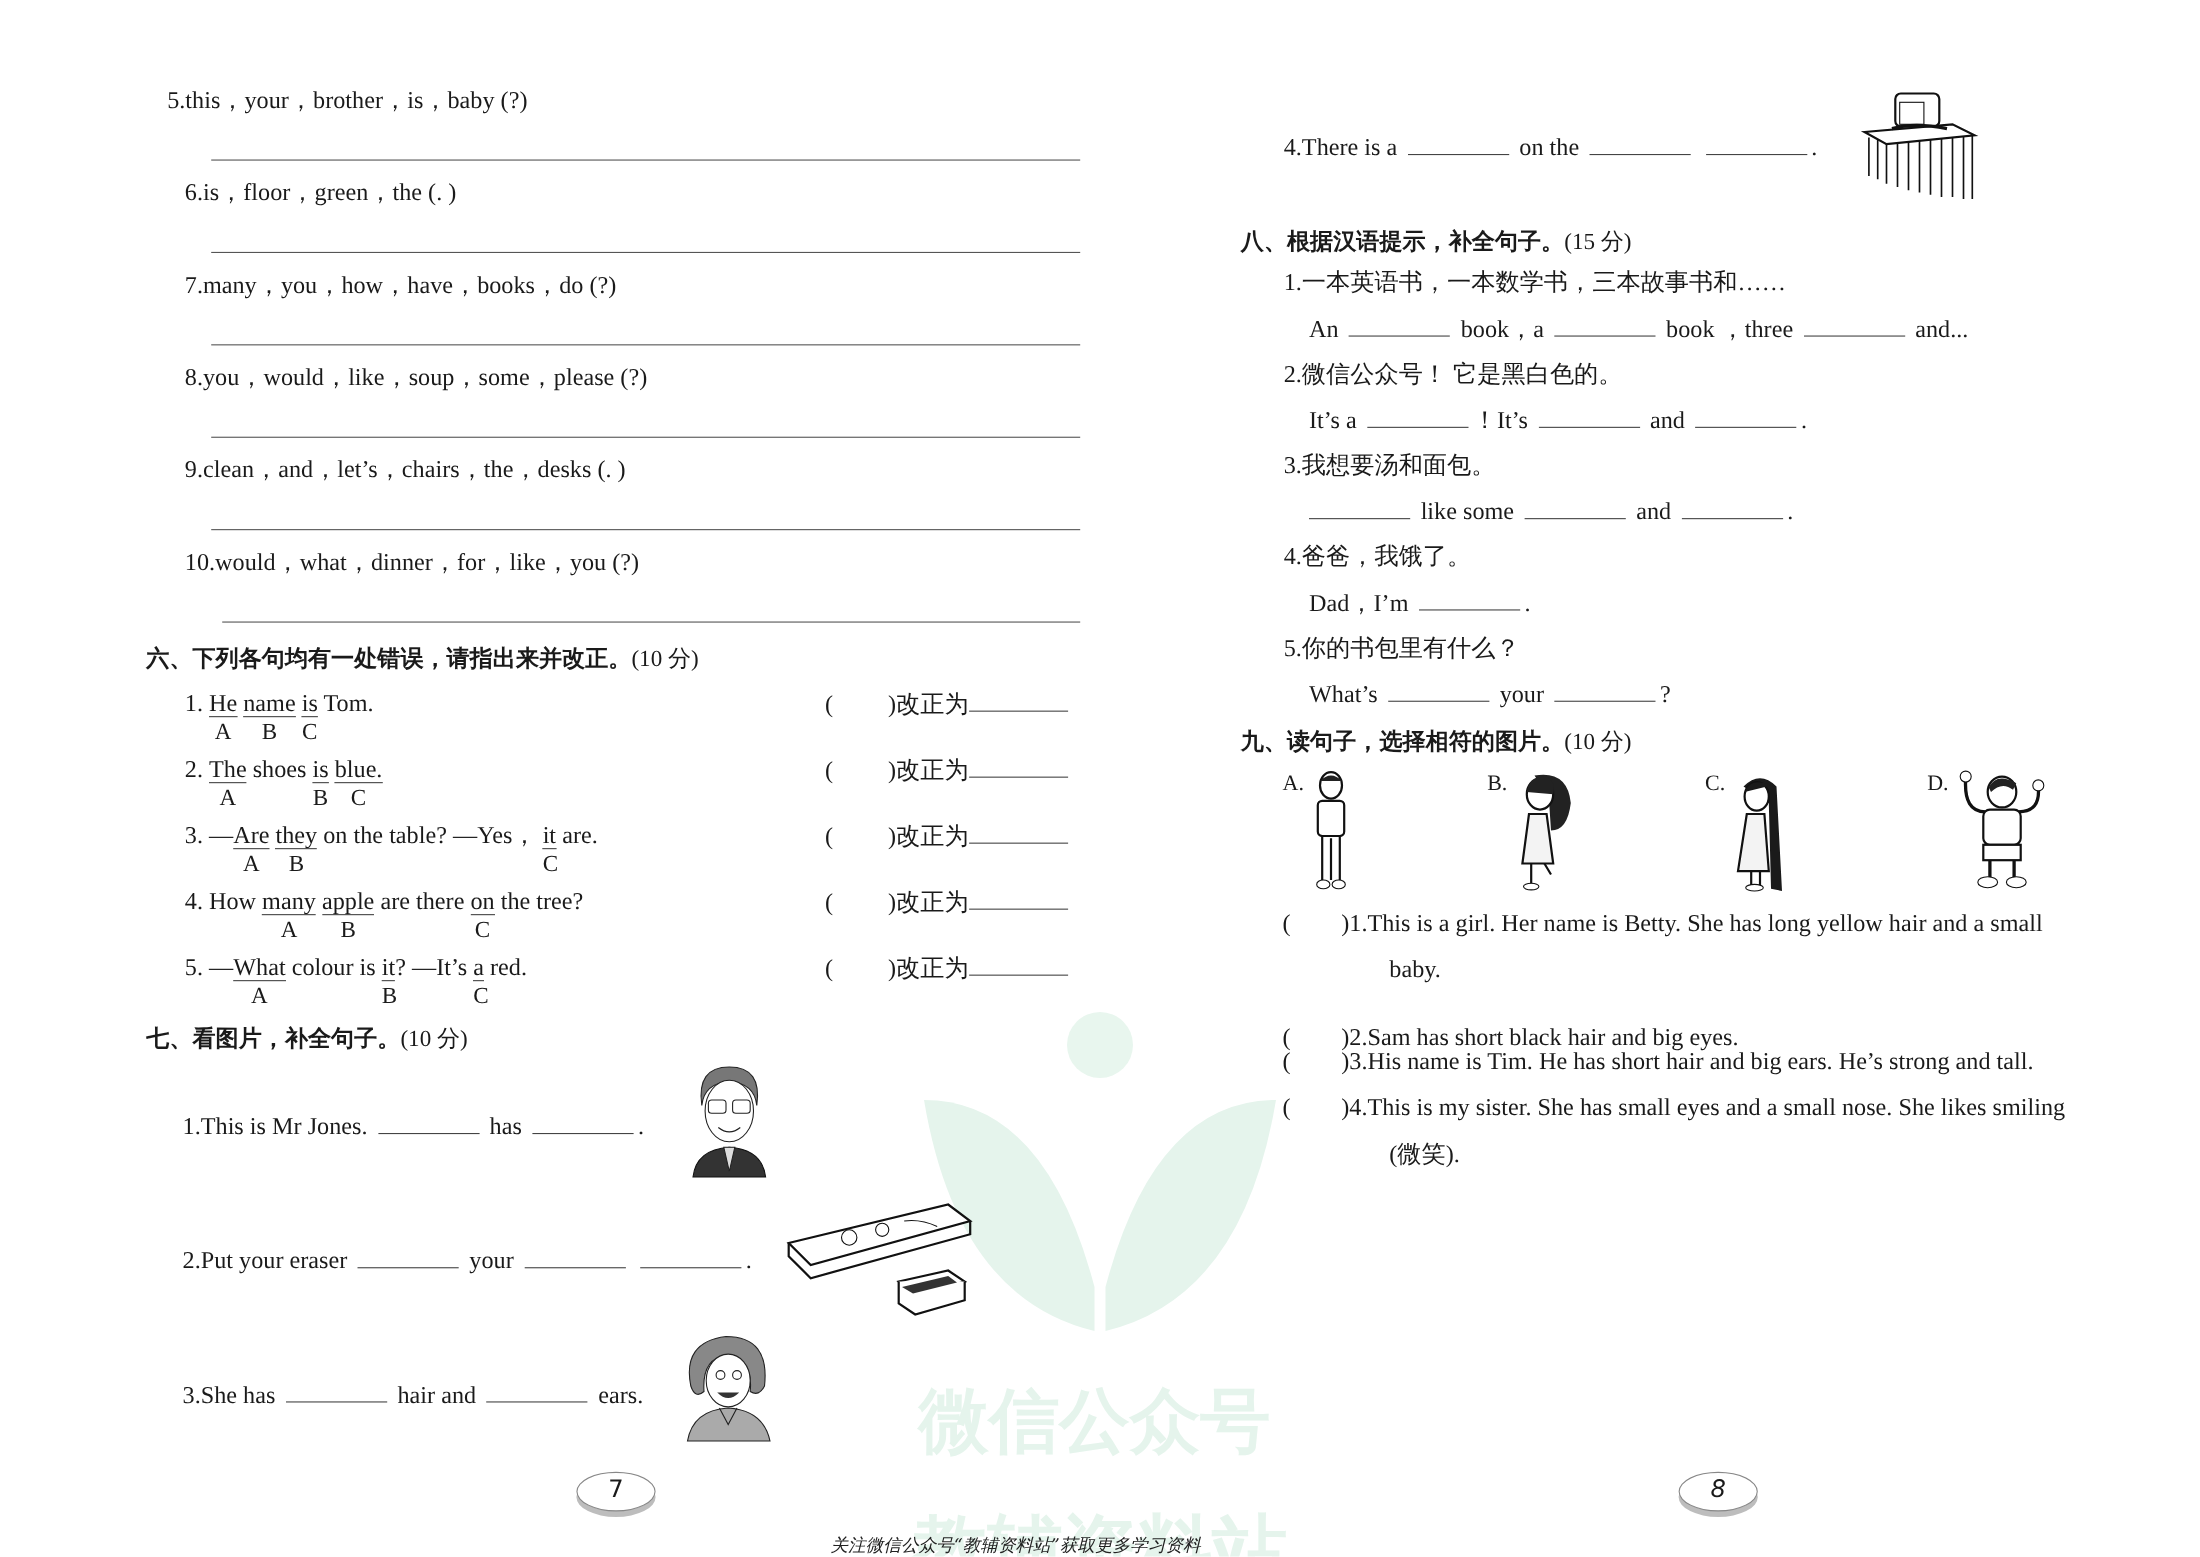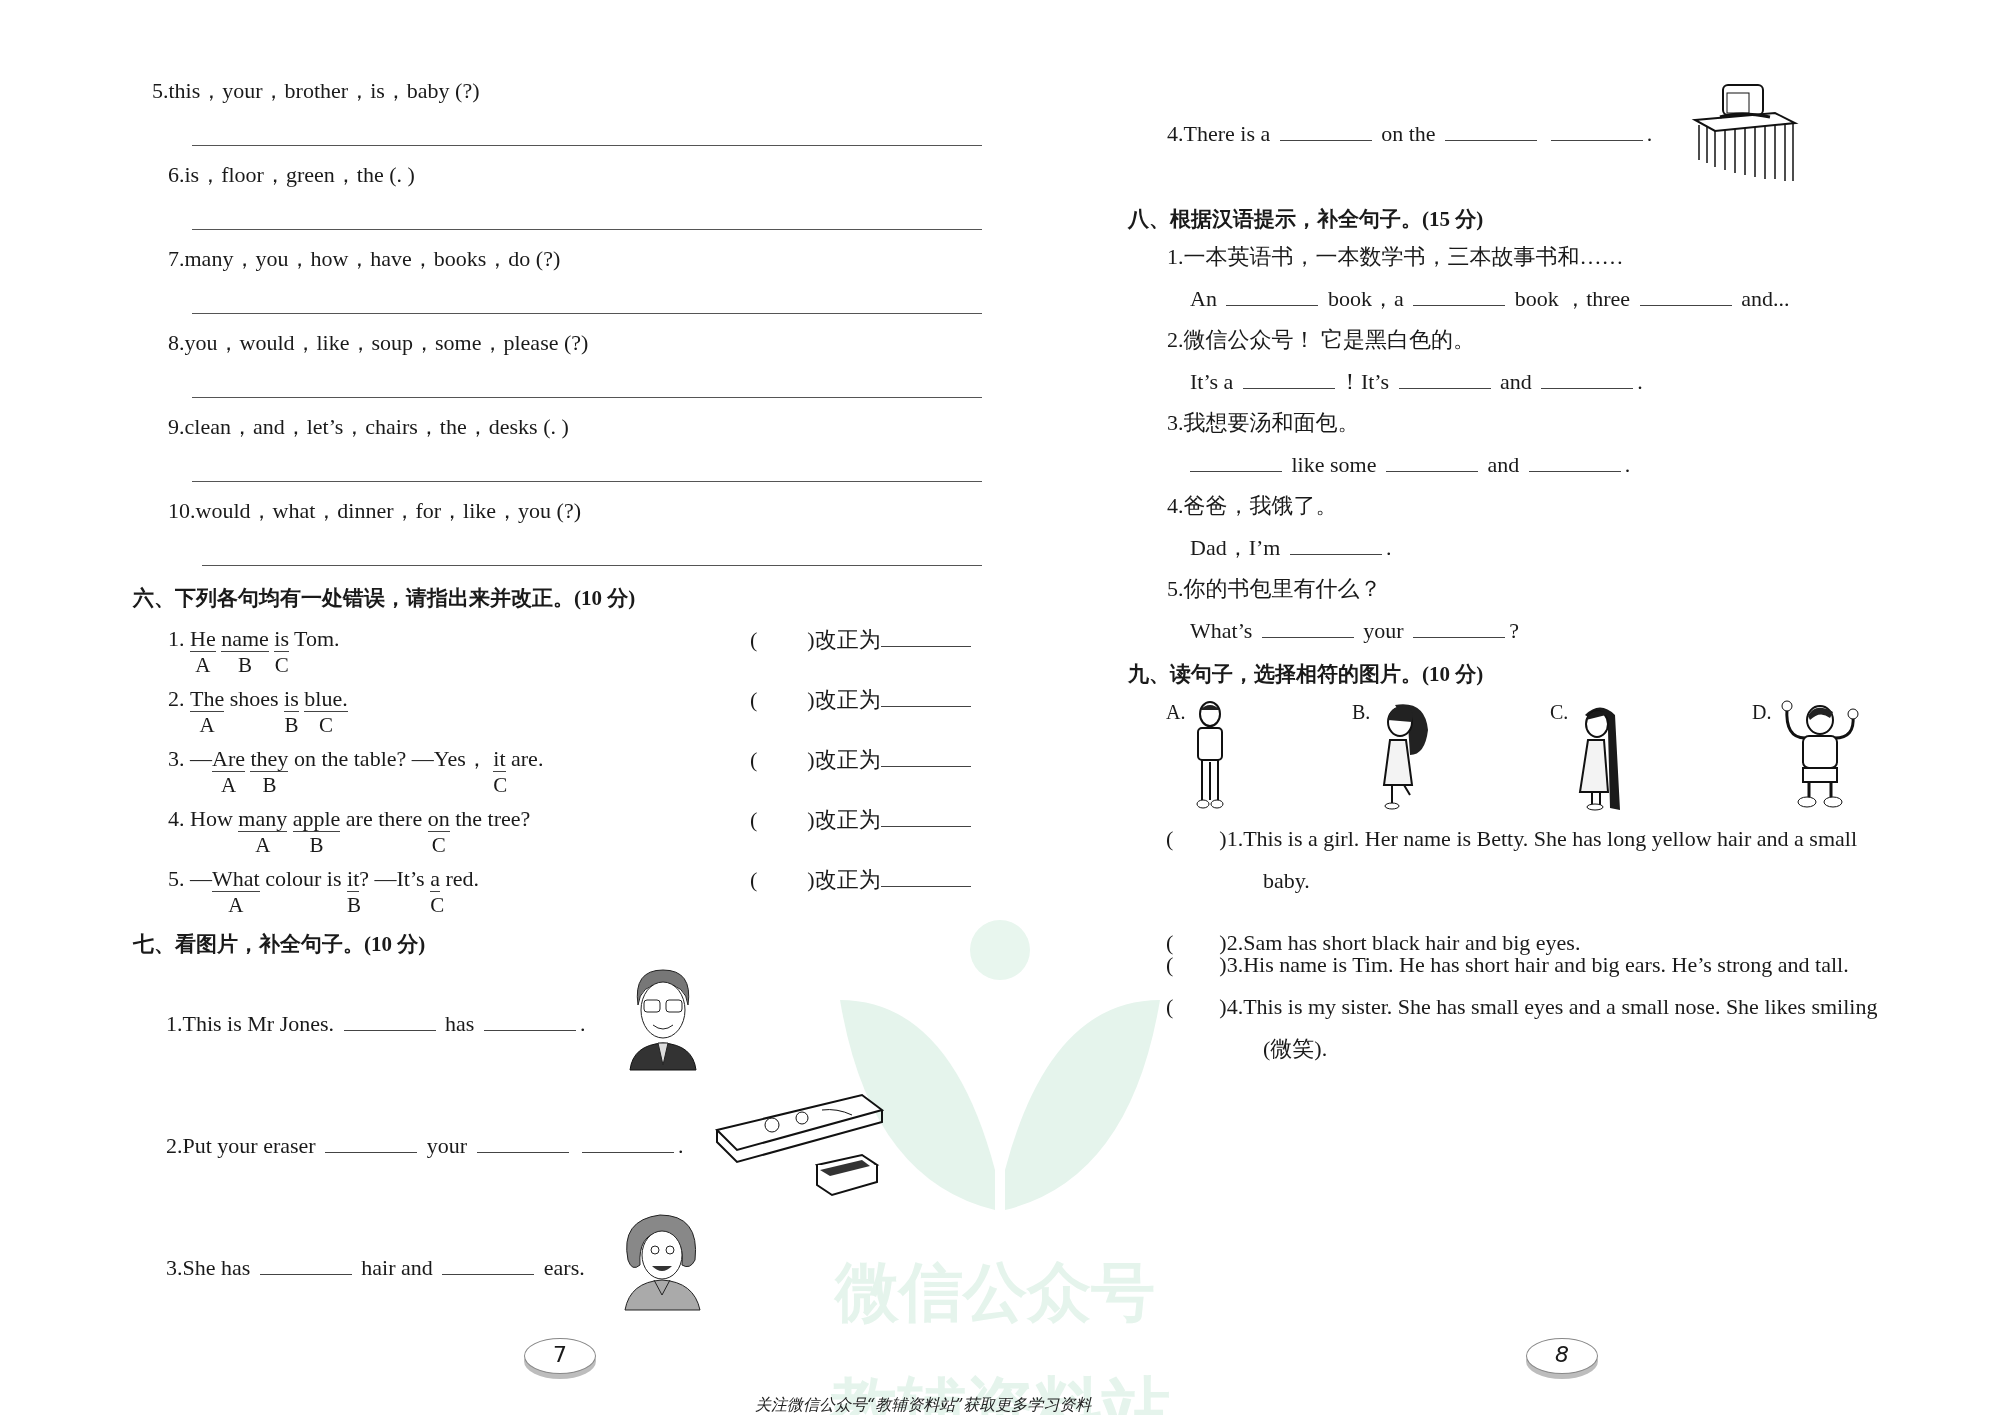--- a/index.html
+++ b/index.html
@@ -3,21 +3,21 @@
 <meta charset="utf-8">
 <style>
   html, body { margin: 0; padding: 0; }
   body {
     width: 2000px; height: 1415px; background: #ffffff; position: relative; overflow: hidden;
     font-family: "Liberation Serif", "DejaVu Serif", serif; color: #1a1a1a;
   }
   .abs { position: absolute; }
   .txt { font-size: 22px; white-space: nowrap; line-height: 1; }
   .head { font-family: "DejaVu Sans", "Liberation Sans", sans-serif; font-weight: bold; font-size: 21px; white-space: nowrap; }
-  .head .pts { font-family: "Liberation Serif", serif; font-weight: bold; font-size: 21px; text-align: center; }
+  .head .pts { font-family: "Liberation Serif", serif; font-weight: normal; font-size: 21px; text-align: center; }
   .ansline { position: absolute; height: 0; border-top: 1.5px solid #555; }
   .blank { display: inline-block; width: 92px; border-bottom: 1.5px solid #444; height: 18px; margin: 0 4px; vertical-align: baseline; }
   .u { position: relative; display: inline-block; }
   .u .ul { position: absolute; left: 0; right: 0; top: 23px; border-top: 1.5px solid #444; }
   .u .lt { position: absolute; left: 0; right: 0; top: 27px; text-align: center; font-size: 21px; }
   .paren { font-family: "Liberation Serif", serif; }
   .pagebadge { position: absolute; width: 70px; height: 34px; border-radius: 50%; background: #fff; border: 1.5px solid #888; box-shadow: 0 5px 0 #bdbdbd; text-align: center; font-family: "DejaVu Sans", sans-serif; font-size: 22px; line-height: 32px; }
   .watermark { position: absolute; color: #e5f4ec; font-family: "DejaVu Sans", sans-serif; font-weight: bold; white-space: nowrap; margin-top: 24px; }
   .footer { position: absolute; font-family: "DejaVu Serif", serif; font-style: italic; font-size: 16px; color: #222; white-space: nowrap; }
   .pic { position: absolute; }

